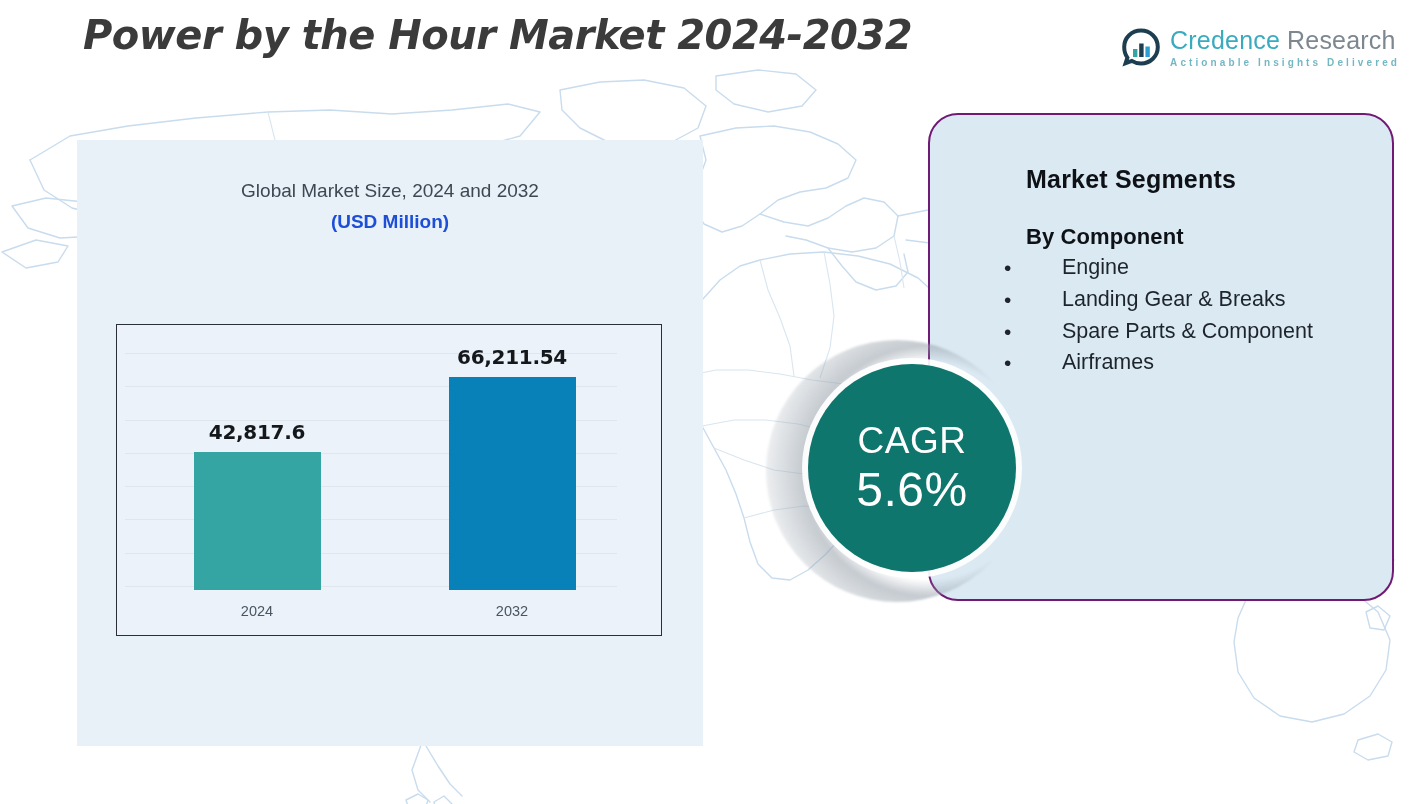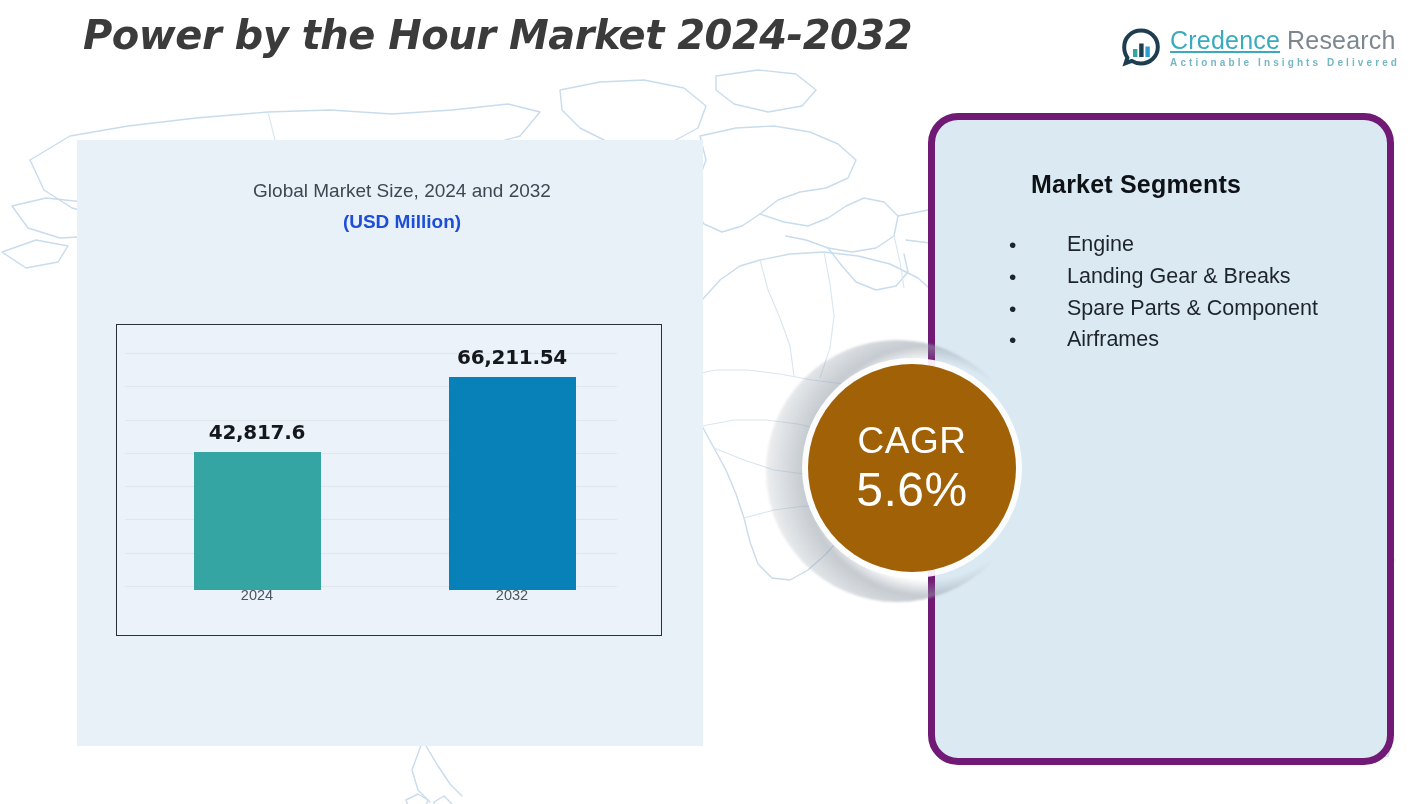--- a/index.html
+++ b/index.html
@@ -21,74 +21,74 @@
   .title{
     position:absolute;left:52px;top:12px;z-index:6;
     font-family:"DejaVu Sans", sans-serif;
     font-size:40px;font-weight:bold;font-style:italic;
     color:#3b3b3b;letter-spacing:-0.5px;white-space:nowrap;margin-left:31px;
   }
   .logo{position:absolute;right:28px;top:28px;z-index:6;display:flex;align-items:center;gap:9px;}
   .logo-mark{width:40px;height:40px;flex:0 0 auto;}
   .logo-text{display:flex;flex-direction:column;line-height:1;}
   .logo-row{display:flex;align-items:baseline;gap:7px;}
-  .logo-credence{font-size:25px;color:#3aaabf;font-family:"Liberation Sans",sans-serif;letter-spacing:0.2px;text-decoration:underline;}
+  .logo-credence{font-size:25px;color:#3aaabf;font-family:"Liberation Sans",sans-serif;letter-spacing:0.2px;}
   .logo-research{font-size:25px;color:#7d8790;font-family:"Liberation Sans",sans-serif;letter-spacing:0.2px;}
   .logo-tagline{margin-top:5px;font-size:10px;color:#74b7c4;letter-spacing:3.1px;font-weight:bold;white-space:nowrap;}
 
   
   .left-panel{
     position:absolute;left:77px;top:140px;width:626px;height:606px;z-index:1;
     background:#e9f1f8;
   }
-  .chart-caption{position:absolute;left:77px;top:180px;width:626px;text-align:center;z-index:3;padding-left:12px;}
+  .chart-caption{position:absolute;left:77px;top:180px;width:626px;text-align:center;z-index:3;}
   .cap-line1{font-size:19px;color:#3d4852;font-family:"Liberation Sans",sans-serif;}
   .cap-line2{font-size:19px;color:#1d4ed8;font-weight:bold;margin-top:9px;font-family:"Liberation Sans",sans-serif;}
 
   
   .chart-box{
     position:absolute;left:116px;top:324px;width:546px;height:312px;z-index:3;
     border:1.6px solid #2b2f36;
     background:rgba(237,244,250,0.45);
     box-sizing:border-box;
   }
   .gridlines{position:absolute;left:0;top:0;width:100%;height:100%;}
   .gridline{position:absolute;left:8px;right:44px;height:1px;background:#dfe6ec;}
   .plot{position:absolute;left:0;top:0;width:100%;height:100%;}
   .bar{position:absolute;bottom:45px;}
   .bar-label{
     position:absolute;text-align:center;
     font-size:20px;font-weight:bold;color:#14181c;white-space:nowrap;
     font-family:"DejaVu Sans",sans-serif;letter-spacing:-0.3px;
   }
   .cat-label{
-    position:absolute;bottom:32px;text-align:center;
+    position:absolute;bottom:16px;text-align:center;
     font-size:14.5px;color:#4a5560;font-family:"Liberation Sans",sans-serif;
   }
 
   
   .cagr-wrap{position:absolute;left:766px;top:340px;width:262px;height:262px;z-index:4;}
   .cagr-ring{
     position:absolute;left:0;top:0;width:262px;height:262px;border-radius:50%;
     background:radial-gradient(circle at 62% 50%, rgba(255,255,255,0) 52%, rgba(150,160,170,0.55) 60%, rgba(255,255,255,0.05) 86%, rgba(255,255,255,0) 100%);
     filter:blur(1px);
   }
   .cagr-circle{
     position:absolute;left:42px;top:24px;width:208px;height:208px;border-radius:50%;
-    background:#a16207;
+    background:#0f766e;
     display:flex;flex-direction:column;align-items:center;justify-content:center;
     box-shadow:0 0 0 6px rgba(255,255,255,0.92);
   }
   .cagr-title{color:#ffffff;font-size:37px;font-family:"Liberation Sans",sans-serif;letter-spacing:0.5px;line-height:1;}
   .cagr-value{color:#ffffff;font-size:48px;font-family:"Liberation Sans",sans-serif;letter-spacing:0.5px;line-height:1;margin-top:7px;}
 
   
   .right-panel{
-    position:absolute;left:928px;top:113px;width:466px;height:652px;z-index:2;
-    background:#dbe9f3;border:7px solid #701a75;border-radius:30px;box-sizing:border-box;
+    position:absolute;left:928px;top:113px;width:466px;height:488px;z-index:2;
+    background:#dbe9f3;border:2px solid #701a75;border-radius:30px;box-sizing:border-box;
     padding:50px 0 0 96px;
   }
   .seg-title{font-size:25px;font-weight:bold;color:#0e1216;font-family:"Liberation Sans",sans-serif;letter-spacing:0.2px;}
   .seg-group{margin-top:0;}
   .seg-group.first{margin-top:30px;}
   .seg-heading{font-size:22px;font-weight:bold;color:#0e1216;font-family:"Liberation Sans",sans-serif;margin-bottom:2px;letter-spacing:0.1px;}
   .seg-list{list-style:none;margin:0;padding:0;}
   .seg-item{
     position:relative;font-size:21.5px;color:#1d242b;line-height:1.48;
     font-family:"Liberation Sans",sans-serif;padding-left:60px;
@@ -227,20 +227,21 @@
     <div class="cagr-circle">
       <div class="cagr-title">CAGR</div>
       <div class="cagr-value">5.6%</div>
     </div>
   </div>
 
   <div class="right-panel">
     <div class="seg-title">Market Segments</div>
     <div id="segments-container">
         <div class="seg-group first">
+          <div class="seg-heading">By Component</div>
           <ul class="seg-list">
             <li class="seg-item"><span class="bullet">•</span><span>Engine</span></li>
             <li class="seg-item"><span class="bullet">•</span><span>Landing Gear &amp; Breaks</span></li>
             <li class="seg-item"><span class="bullet">•</span><span>Spare Parts &amp; Component</span></li>
             <li class="seg-item"><span class="bullet">•</span><span>Airframes</span></li>
           </ul>
         </div>
       </div>
   </div>
 

